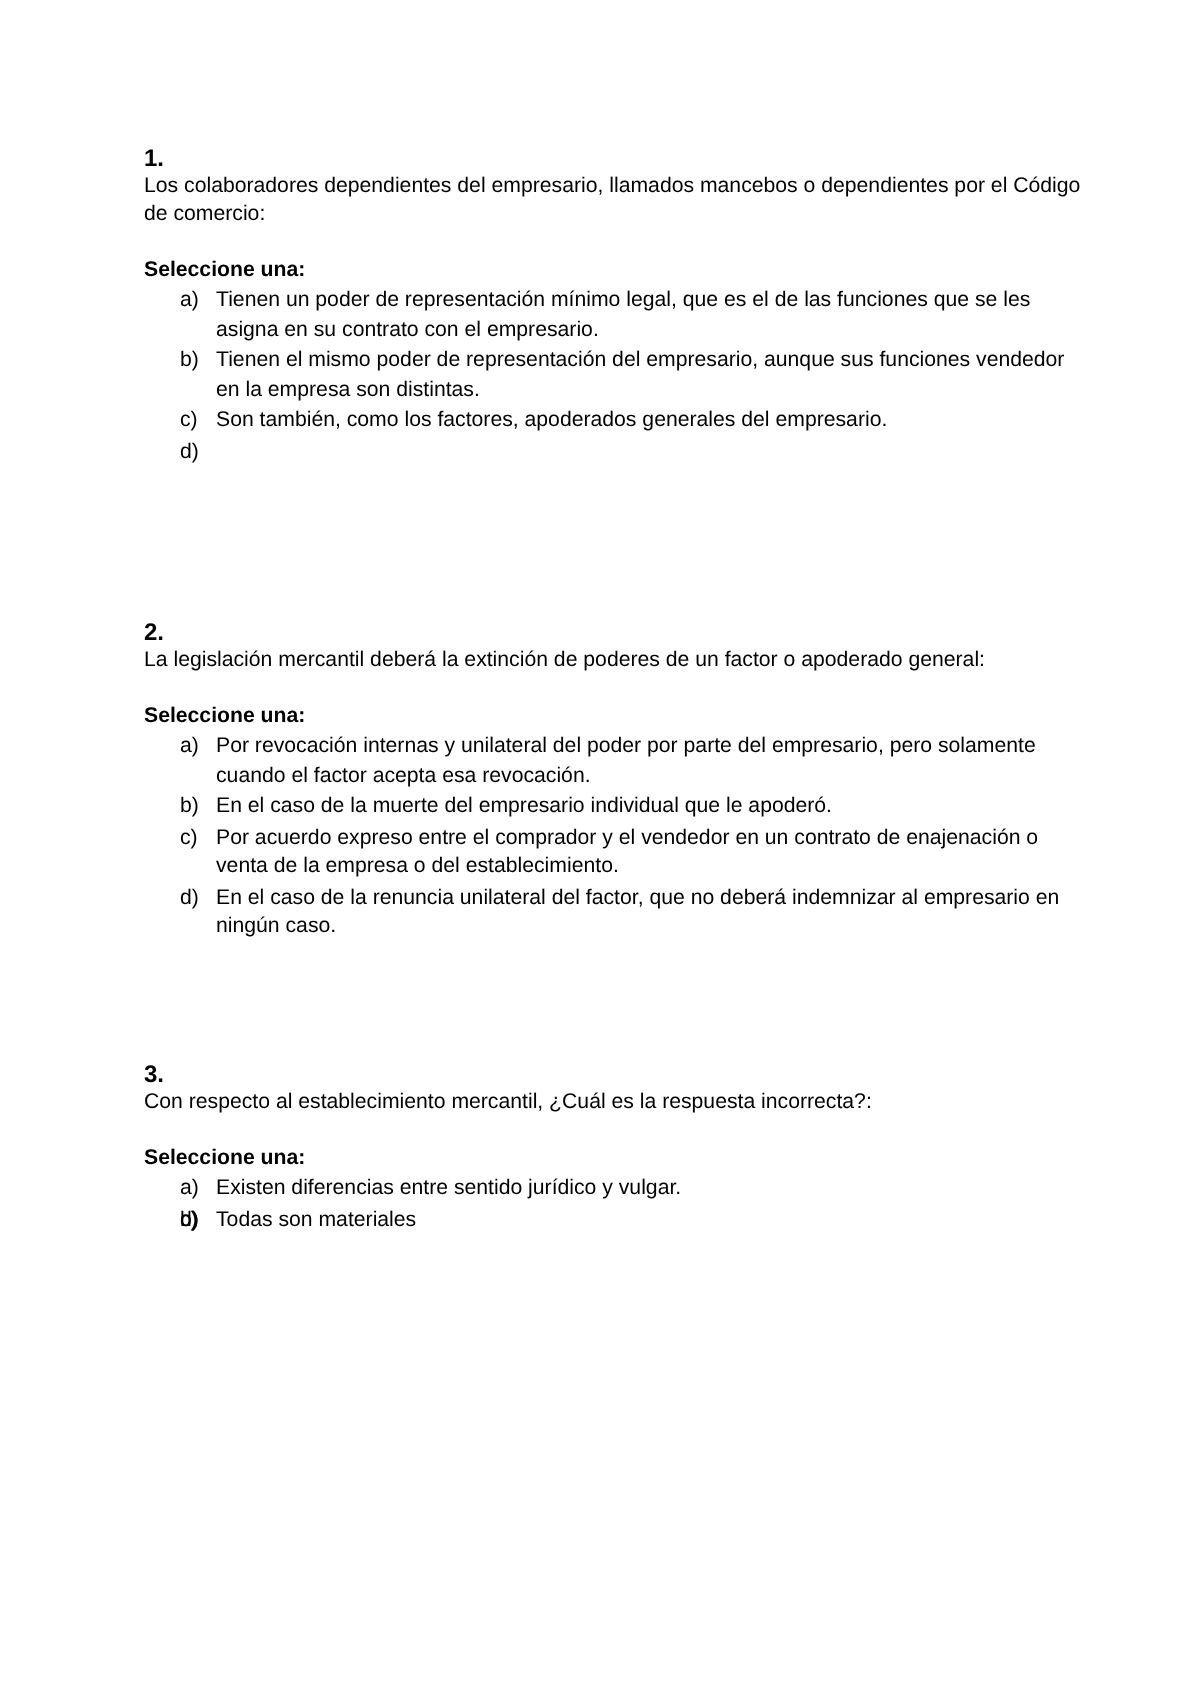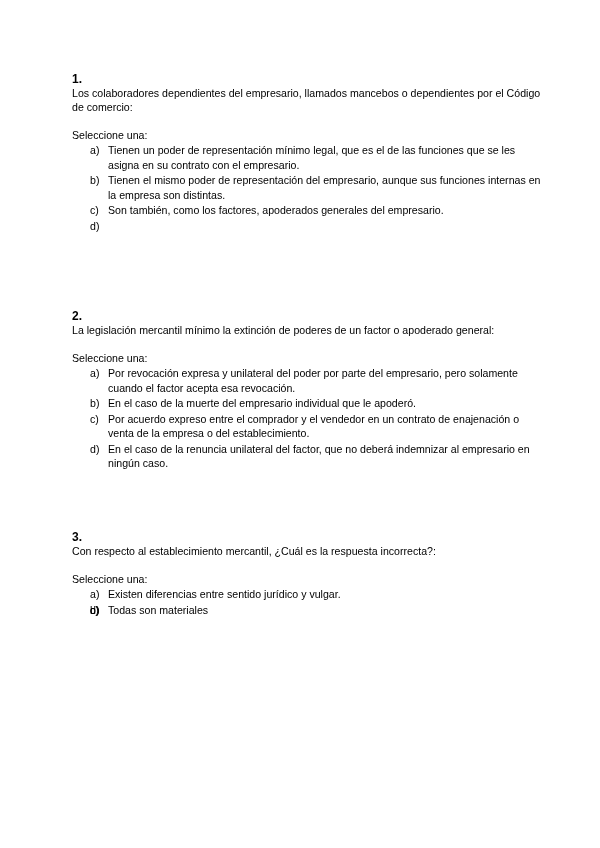--- a/index.html
+++ b/index.html
@@ -25,21 +25,21 @@
     .q-number {
       font-weight: bold;
       font-size: 12px;
       line-height: 14px;
       margin: 0;
     }
     .q-stem {
       margin: 0;
     }
     .select-label {
-      font-weight: normal;
+      font-weight: bold;
       margin: 14px 0 0 0;
     }
     .options {
       list-style: none;
       margin: 1px 0 0 0;
       padding: 0;
     }
     .option {
       position: relative;
       padding-left: 36px;
@@ -59,40 +59,40 @@
   <p class="q-number">1.</p>
   <p class="q-stem">Los colaboradores dependientes del empresario, llamados mancebos o dependientes por el Código de comercio:</p>
   <p class="select-label">Seleccione una:</p>
   <ul class="options">
     <li class="option">
       <span class="opt-letter">a)</span>
       <span>Tienen un poder de representación mínimo legal, que es el de las funciones que se les asigna en su contrato con el empresario.</span>
     </li>
     <li class="option">
       <span class="opt-letter">b)</span>
-      <span>Tienen el mismo poder de representación del empresario, aunque sus funciones internas en la empresa son distintas.</span>
+      <span>Tienen el mismo poder de representación del empresario, aunque sus funciones vendedor en la empresa son distintas.</span>
     </li>
     <li class="option">
       <span class="opt-letter">c)</span>
       <span>Son también, como los factores, apoderados generales del empresario.</span>
     </li>
     <li class="option">
       <span class="opt-letter">d)</span>
     </li>
   </ul>
 </section>
 
 <section class="question" style="top:309px;">
   <p class="q-number">2.</p>
-  <p class="q-stem">La legislación mercantil mínimo la extinción de poderes de un factor o apoderado general:</p>
+  <p class="q-stem">La legislación mercantil deberá la extinción de poderes de un factor o apoderado general:</p>
   <p class="select-label">Seleccione una:</p>
   <ul class="options">
     <li class="option">
       <span class="opt-letter">a)</span>
-      <span>Por revocación expresa y unilateral del poder por parte del empresario, pero solamente cuando el factor acepta esa revocación.</span>
+      <span>Por revocación internas y unilateral del poder por parte del empresario, pero solamente cuando el factor acepta esa revocación.</span>
     </li>
     <li class="option">
       <span class="opt-letter">b)</span>
       <span>En el caso de la muerte del empresario individual que le apoderó.</span>
     </li>
     <li class="option">
       <span class="opt-letter">c)</span>
       <span>Por acuerdo expreso entre el comprador y el vendedor en un contrato de enajenación o venta de la empresa o del establecimiento.</span>
     </li>
     <li class="option">

